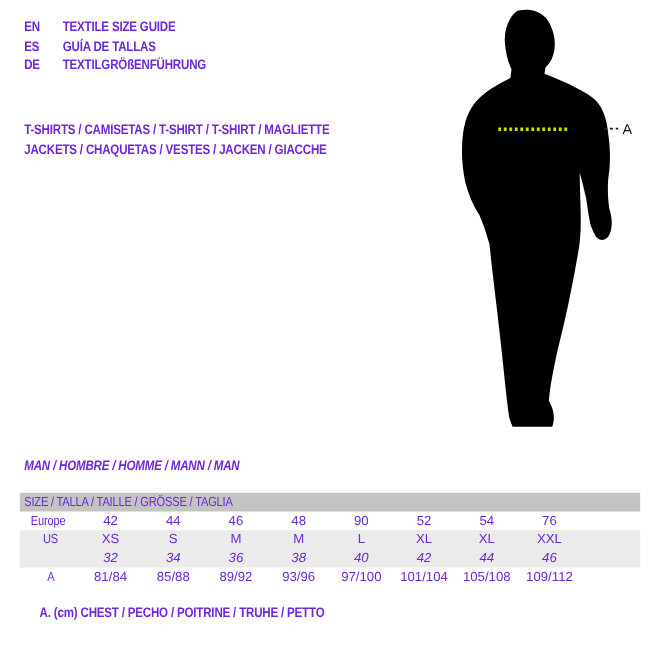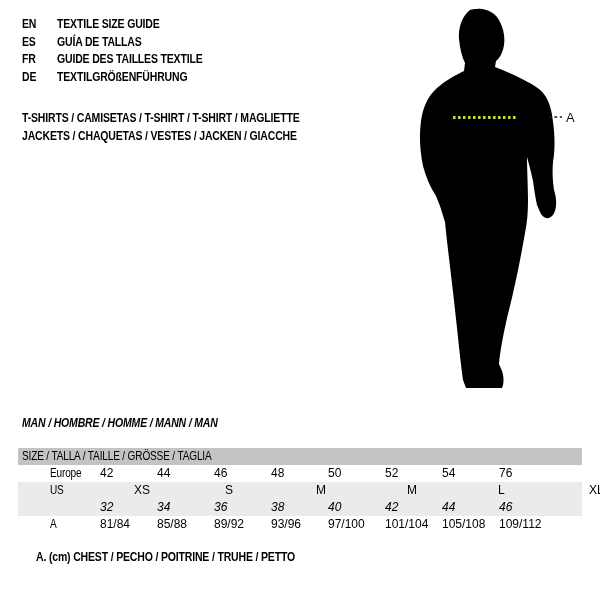--- a/index.html
+++ b/index.html
@@ -3,21 +3,21 @@
 <meta charset="utf-8">
 <style>
   html, body { margin: 0; padding: 0; background: #ffffff; }
   .canvas {
     position: relative;
     width: 600px;
     height: 600px;
     background: #ffffff;
     overflow: hidden;
     font-family: "Liberation Sans", sans-serif;
-    color: #000000;
+    color: #6d28d9;
   }
   
   .cond {
     display: inline-block;
     transform: scaleX(0.84);
     transform-origin: 0 50%;
     letter-spacing: -0.2px;
     white-space: nowrap;
   }
 
@@ -33,44 +33,40 @@
   
   .figure-svg { position: absolute; left: 0; top: 0; width: 600px; height: 600px; }
 
   
   .section-title { position: absolute; left: 22px; top: 415px; height: 17.5px; line-height: 17.5px; font-size: 12.5px; font-weight: 700; font-style: italic; }
 
   
   .size-table { position: absolute; left: 18px; top: 448px; width: 564px; font-size: 12px; }
   .st-header { height: 17px; line-height: 17px; padding-left: 4px; }
   .st-row { display: flex; height: 17px; line-height: 17px; }
-  .st-label { flex: 0 0 54px; width: 54px; padding-left: 4px; box-sizing: border-box; text-align: left; margin-left: 28px; }
-  .st-cell { flex: 0 0 57px; width: 57px; }
+  .st-label { flex: 0 0 54px; width: 54px; padding-left: 4px; box-sizing: border-box; text-align: center; }
+  .st-cell { flex: 0 0 57px; width: 57px; text-align: center; }
   .st-spacer { flex: 1 1 auto; }
 
   
   .footnote { position: absolute; left: 36px; top: 549px; height: 17.5px; line-height: 17.5px; font-size: 12.5px; font-weight: 700; }
 </style>
 </head>
 <body>
 
 <div class="canvas">
 
   <div class="lang-list">
     <div class="lang-row">
       <span class="lang-code"><span class="cond">EN</span></span>
       <span class="cond">TEXTILE SIZE GUIDE</span>
     </div>
     <div class="lang-row">
       <span class="lang-code"><span class="cond">ES</span></span>
       <span class="cond">GUÍA DE TALLAS</span>
-    </div>
-    <div class="lang-row">
-      <span class="lang-code"><span class="cond">FR</span></span>
-      <span class="cond">GUIDE DES TAILLES TEXTILE</span>
     </div>
     <div class="lang-row">
       <span class="lang-code"><span class="cond">DE</span></span>
       <span class="cond">TEXTILGRÖßENFÜHRUNG</span>
     </div>
   </div>
 
   <div class="categories">
     <div class="category-line"><span class="cond">T-SHIRTS / CAMISETAS / T-SHIRT / T-SHIRT / MAGLIETTE</span></div>
     <div class="category-line"><span class="cond">JACKETS / CHAQUETAS / VESTES / JACKEN / GIACCHE</span></div>
@@ -109,28 +105,28 @@
     <div class="st-header" style="background: rgb(195, 195, 195);">
       <span class="cond">SIZE / TALLA / TAILLE / GRÖSSE / TAGLIA</span>
     </div>
 
     <div class="st-row">
       <span class="st-label"><span class="cond">Europe</span></span>
       <span class="st-cell">42</span>
       <span class="st-cell">44</span>
       <span class="st-cell">46</span>
       <span class="st-cell">48</span>
-      <span class="st-cell">50</span>
+      <span class="st-cell">90</span>
       <span class="st-cell">52</span>
       <span class="st-cell">54</span>
       <span class="st-cell">76</span>
       <span class="st-spacer"></span>
     </div>
 
-    <div class="st-row shaded" style="background: rgb(235, 235, 235); gap: 34px;">
+    <div class="st-row shaded" style="background: rgb(235, 235, 235);">
       <span class="st-label"><span class="cond">US</span></span>
       <span class="st-cell">XS</span>
       <span class="st-cell">S</span>
       <span class="st-cell">M</span>
       <span class="st-cell">M</span>
       <span class="st-cell">L</span>
       <span class="st-cell">XL</span>
       <span class="st-cell">XL</span>
       <span class="st-cell">XXL</span>
       <span class="st-spacer"></span>

